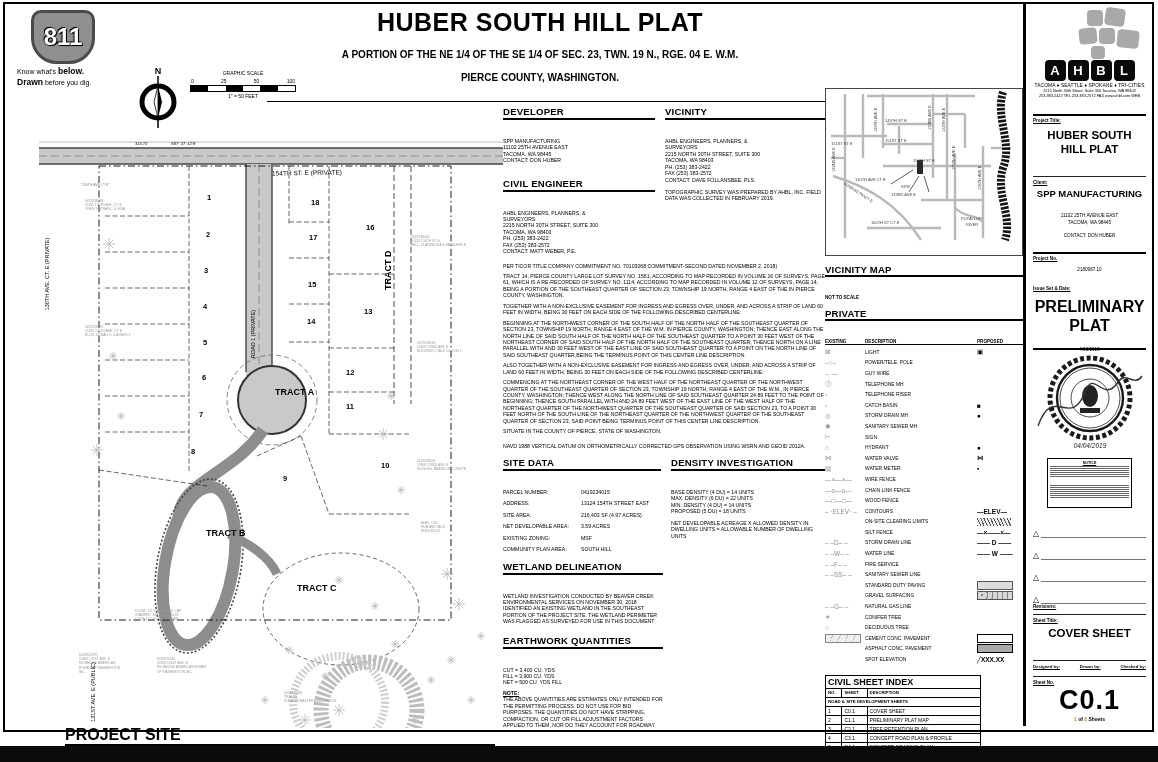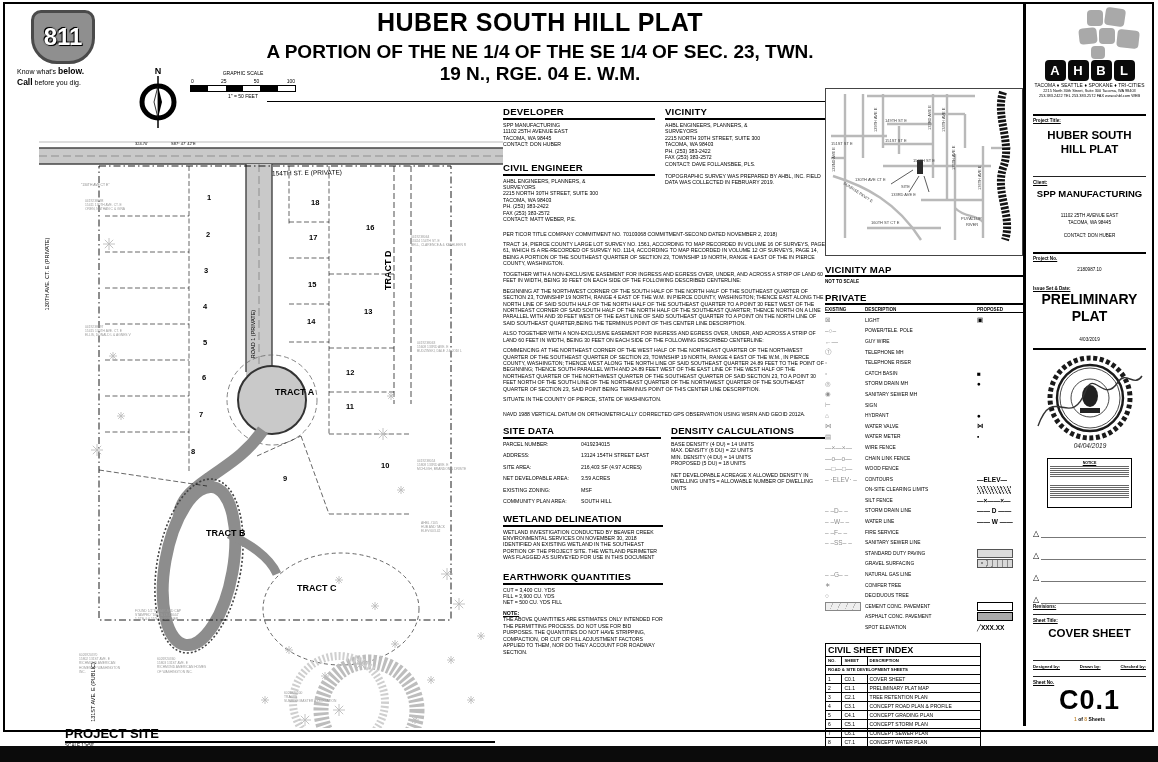--- a/index.html
+++ b/index.html
@@ -2,44 +2,44 @@
 <html><head>
 <meta charset="utf-8">
 <style>
   html,body{margin:0;padding:0;background:#fff;width:1158px;height:762px;overflow:hidden;
     font-family:"Liberation Sans","DejaVu Sans",sans-serif;color:#000;}
   .sheet{position:absolute;left:3px;top:2px;width:1147px;height:726px;border:2px solid #000;background:#fff;}
   .bottom-band{position:absolute;left:0;bottom:0;width:1158px;height:16px;background:#0b0b0b;}
   
   .hdr{position:absolute;left:250px;top:4px;width:570px;text-align:center;}
   .hdr .t1{font-size:25px;font-weight:bold;letter-spacing:.5px;}
-  .hdr .t2{font-size:19px;font-weight:bold;margin-top:4px;}
+  .hdr .t2{font-size:10px;font-weight:bold;margin-top:12px;}
   .hdr-rule{position:absolute;left:262px;top:97px;width:757px;border-bottom:1.5px solid #000;}
   
   .c811{position:absolute;left:12px;top:6px;width:112px;}
   .c811 .shield{width:58px;height:48px;margin-left:14px;background:#8f8f8f;border:3px solid #4a4a4a;
     border-radius:10px 10px 26px 26px;display:flex;align-items:center;justify-content:center;}
   .c811 .num{font-size:24px;font-weight:bold;color:#fff;text-shadow:0 0 2px #000,1px 1px 0 #000,-1px -1px 0 #000;}
   .c811 .tag{font-size:7px;margin-top:2px;line-height:1.25;}
   .c811 .tag b{font-size:8.5px;}
   
   .compass{position:absolute;left:130px;top:60px;width:46px;text-align:center;}
   .gscale{position:absolute;left:178px;top:66px;width:120px;font-size:5px;text-align:center;}
   .gscale .ticks{display:flex;justify-content:space-between;width:104px;margin:2px auto 0;}
   .gscale .bar{display:flex;width:104px;height:5px;border:1px solid #000;margin:1px auto;}
   .gscale .bar i{flex:1;}
   .gscale .bar i:nth-child(odd){background:#000;}
   
   .plan{position:absolute;left:34px;top:100px;width:464px;height:624px;}
   .proj-site{position:absolute;left:60px;top:722px;width:430px;}
-  .proj-site .pt{font-size:13px;font-weight:bold;border-bottom:2.5px solid #000;}
+  .proj-site .pt{font-size:16px;font-weight:bold;border-bottom:2.5px solid #000;}
   .proj-site .ps{font-size:4.6px;border-bottom:1px solid #000;width:120px;}
   
   .mid{position:absolute;left:498px;top:102px;width:322px;height:626px;overflow:hidden;font-size:5.2px;line-height:1.24;}
-  .sec-h{font-size:9.6px;font-weight:bold;border-bottom:2.5px solid #000;margin-bottom:2px;letter-spacing:.2px;}
+  .sec-h{font-size:9.6px;font-weight:bold;border-bottom:2.5px solid #000;margin-bottom:18px;letter-spacing:.2px;}
   .cols{display:flex;}
   .colL{width:152px;margin-right:10px;}
   .colR{width:160px;}
   .blk{margin-bottom:8px;}
   .para{margin-bottom:4px;}
   .kv{display:flex;margin-bottom:5px;}
   .kv .k{width:78px;}
   .kv .v{flex:1;}
   .note-lbl{font-weight:bold;text-decoration:underline;margin-top:4px;}
   
@@ -98,30 +98,31 @@
   svg text{font-family:"Liberation Sans","DejaVu Sans",sans-serif;}
 </style>
 </head>
 <body>
 
 <div class="sheet">
 
   <div class="hdr">
     <div class="t1">HUBER SOUTH HILL PLAT</div>
     <div class="t2">A PORTION OF THE NE 1/4 OF THE SE 1/4 OF SEC. 23, TWN. 19 N., RGE. 04 E. W.M.</div>
+    <div class="t2">PIERCE COUNTY, WASHINGTON.</div>
   </div>
   <div class="hdr-rule"></div>
 
   <div class="c811">
     <div class="shield">
       <span class="num">811</span>
     </div>
     <div class="tag">
       <span>Know what's </span><b>below.</b><br>
-      <b>Call</b><span> before you dig.</span>
+      <b>Drawn</b><span> before you dig.</span>
     </div>
   </div>
 
   <div class="compass">
     <svg width="46" height="66" viewBox="0 0 46 66">
       <text x="23" y="10" font-size="9" font-weight="bold" text-anchor="middle">N</text>
       <line x1="23" y1="12" x2="23" y2="64" stroke="#000" stroke-width="1.5"></line>
       <circle cx="23" cy="38" r="16" fill="none" stroke="#000" stroke-width="5"></circle>
       <path d="M23,22 L27,38 L23,54 Z" fill="#000"></path>
       <path d="M23,22 L19,38 L23,54 Z" fill="#fff" stroke="#000" stroke-width=".8"></path>
@@ -392,21 +393,21 @@
               </div>
               <div class="kv">
                 <span class="k">COMMUNITY PLAN AREA:</span>
                 <span class="v">SOUTH HILL</span>
               </div>
             </div>
         </div>
       </div>
       <div class="colR" style="width:154px;">
         <div class="blk">
-          <div class="sec-h">DENSITY CALCULATIONS</div>
+          <div class="sec-h">DENSITY INVESTIGATION</div>
           <div id="dc-lines">
               <div>BASE DENSITY (4 DU) = 14 UNITS</div>
               <div>MAX. DENSITY (6 DU)  = 22 UNITS</div>
               <div>MIN. DENSITY (4 DU)  = 14 UNITS</div>
               <div>PROPOSED (5 DU)      = 18 UNITS</div>
             </div>
           <div style="margin-top:5px;">NET DEVELOPABLE ACREAGE X ALLOWED DENSITY IN DWELLING UNITS = ALLOWABLE NUMBER OF DWELLING UNITS</div>
         </div>
       </div>
     </div>
@@ -754,21 +755,21 @@
         <span>CONTACT: DON HUBER</span>
       </div>
     </div>
     <div class="p-in hr2" style="top:248px;"></div>
     <div class="p-in" style="top:252px;">
       <div class="lbl">Project No.</div>
       <div class="sm-c" style="margin-top:6px;">2180987.10</div>
     </div>
     <div class="p-in" style="top:282px;">
       <div class="lbl">Issue Set &amp; Date:</div>
-      <div class="big-t" style="margin-top:0;font-size:14px;">PRELIMINARY PLAT</div>
+      <div class="big-t" style="margin-top:6px;font-size:16px;">PRELIMINARY PLAT</div>
       <div class="sm-c" style="margin-top:12px;">4/03/2019</div>
     </div>
     <div class="p-in hr2" style="top:344px;"></div>
     <div class="p-in" style="top:348px;text-align:center;">
       <svg width="112" height="100" viewBox="0 0 112 100">
         <circle cx="56" cy="46" r="40" fill="none" stroke="#1a1a1a" stroke-width="5" stroke-dasharray="4 2.6"></circle>
         <circle cx="56" cy="46" r="33" fill="none" stroke="#1a1a1a" stroke-width="2.4"></circle>
         <circle cx="56" cy="46" r="30" fill="none" stroke="#1a1a1a" stroke-width=".8"></circle>
         <circle cx="56" cy="46" r="19" fill="none" stroke="#1a1a1a" stroke-width=".8"></circle>
         <ellipse cx="56" cy="44" rx="8" ry="11" fill="#222"></ellipse>

